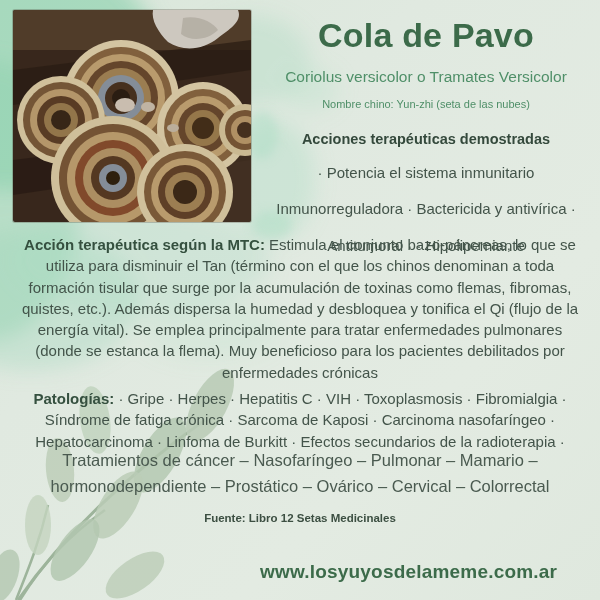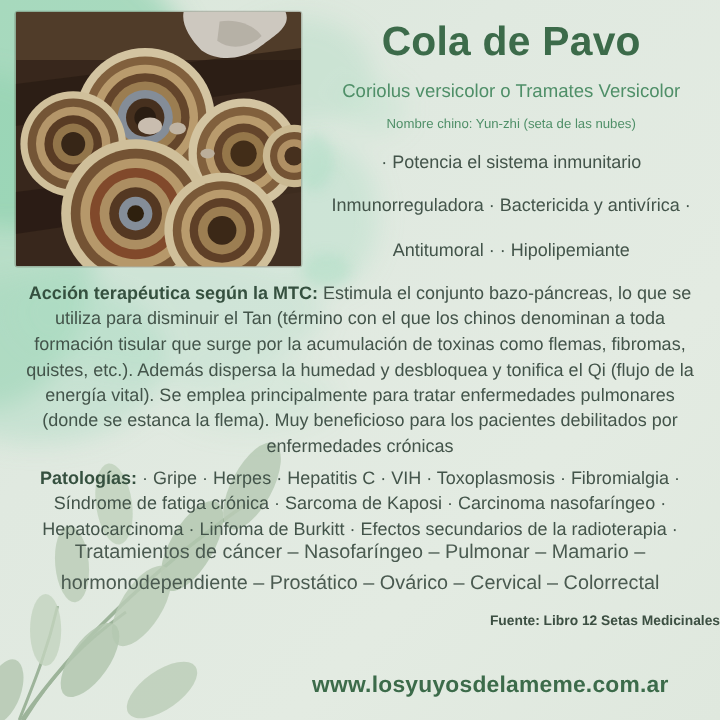--- a/index.html
+++ b/index.html
@@ -23,21 +23,21 @@
   .subtitle { margin-top:13px; font-size:15.5px; color:#4f8f68; }
   .chinese { margin-top:12px; font-size:11px; color:#4f8f68; }
   .actions-heading { margin-top:21px; font-size:14.5px; font-weight:bold; color:#34493c; }
   .action-line { margin-top:16px; font-size:15px; color:#43544a; line-height:1.35; }
 
   .para { position:absolute; text-align:center; color:#43544a; font-size:15px; line-height:1.42; }
   .para b { color:#35503f; }
   .mtc { left:18px; top:234px; width:564px; }
   .pathologies { left:18px; top:388px; width:564px; }
   .treatments { left:45px; top:448px; width:510px; font-size:16.5px; line-height:1.55; color:#4a5a50; }
-  .source { position:absolute; left:0; top:512px; width:600px; text-align:right;
+  .source { position:absolute; left:0; top:512px; width:600px; text-align:center;
             font-size:11.5px; font-weight:bold; color:#3c4f42; }
   .website { position:absolute; left:260px; top:561px; width:330px; text-align:left;
              font-size:19px; font-weight:bold; color:#3c6b4a; letter-spacing:.2px; }
 </style>
 </head>
 <body>
 
 <div class="card">
 
   <svg class="decor" viewBox="0 0 600 600" aria-hidden="true">
@@ -151,20 +151,21 @@
         <ellipse cx="160" cy="118" rx="6" ry="4" fill="#c9bca8"></ellipse>
 
         <rect x="0" y="0" width="238" height="212" fill="#1d1208" opacity="0.08"></rect>
       </svg>
     </div>
 
     <div class="header-col">
       <div class="title">Cola de Pavo</div>
       <div class="subtitle">Coriolus versicolor o Tramates Versicolor</div>
       <div class="chinese">Nombre chino: Yun-zhi (seta de las nubes)</div>
+      <div class="actions-heading">Acciones terapéuticas demostradas</div>
       <div class="action-line">· Potencia el sistema inmunitario</div>
       <div class="action-line">Inmunorreguladora · Bactericida y antivírica ·</div>
       <div class="action-line">Antitumoral · · Hipolipemiante</div>
     </div>
 
     <div class="para mtc">
       <b>Acción terapéutica según la MTC:</b><span> Estimula el conjunto bazo-páncreas, lo que se utiliza para disminuir el Tan (término con el que los chinos denominan a toda formación tisular que surge por la acumulación de toxinas como flemas, fibromas, quistes, etc.). Además dispersa la humedad y desbloquea y tonifica el Qi (flujo de la energía vital). Se emplea principalmente para tratar enfermedades pulmonares (donde se estanca la flema). Muy beneficioso para los pacientes debilitados por enfermedades crónicas</span>
     </div>
 
     <div class="para pathologies">

